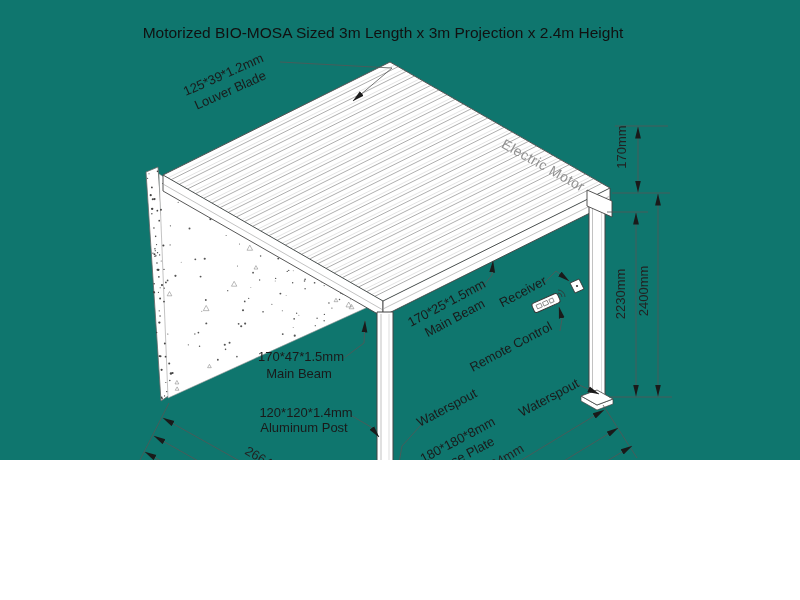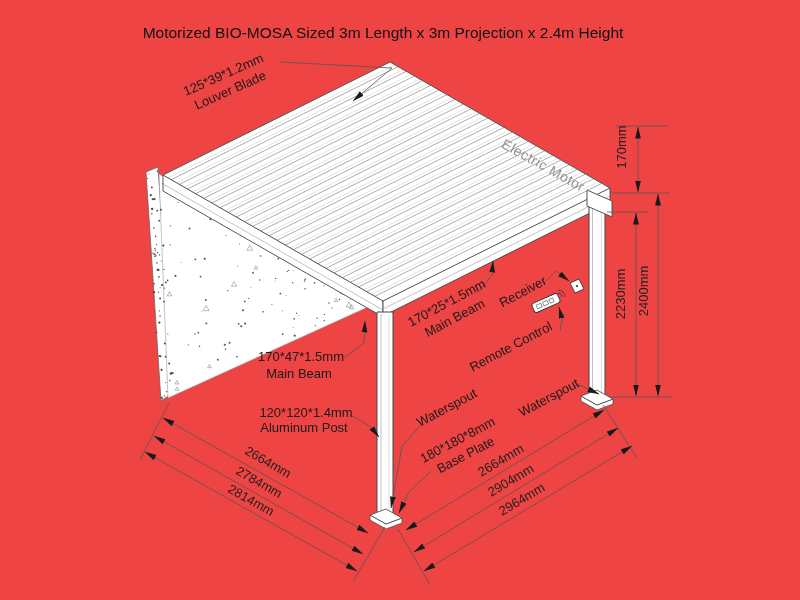--- a/index.html
+++ b/index.html
@@ -1,16 +1,16 @@
 <!DOCTYPE html>
 <html><head>
 <meta charset="utf-8">
 <style>
   html,body{margin:0;padding:0;background:#fff;}
-  #canvas{position:relative;width:800px;height:600px;background:#ef4444;overflow:hidden;
+  #canvas{position:relative;width:800px;height:460px;background:#0f766e;overflow:hidden;
           font-family:"Liberation Sans", sans-serif;}
   svg text{font-family:"Liberation Sans", sans-serif;fill:#1a1a1a;}
   .title-t{font-size:15.5px;fill:#111;}
   .lbl{font-size:13px;}
   .dim{font-size:13px;fill:#222;}
   .motor-t{font-size:14px;fill:#919191;letter-spacing:.5px;}
 </style>
 </head>
 <body>
 

